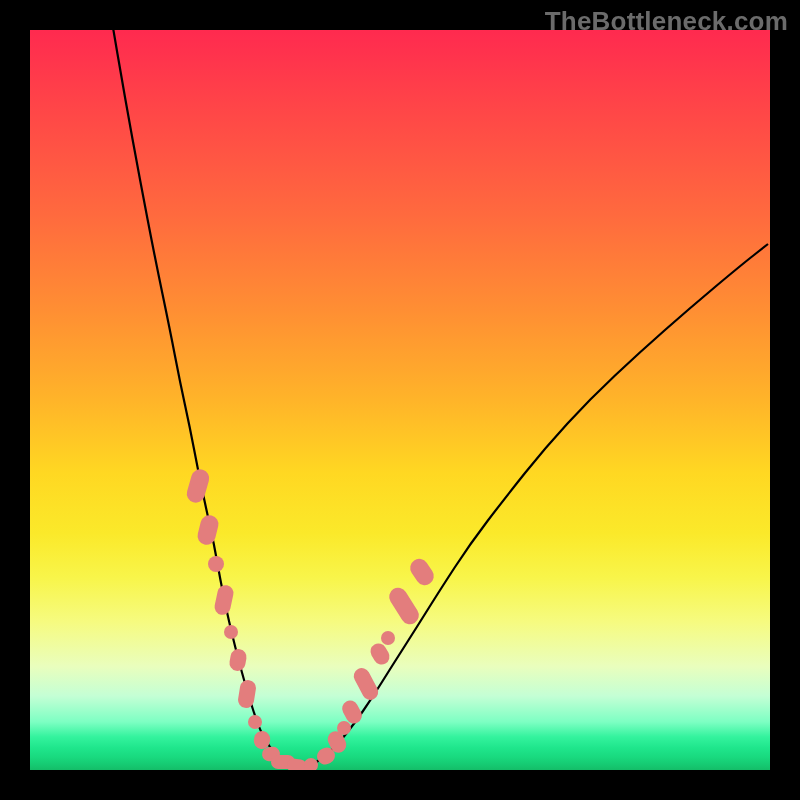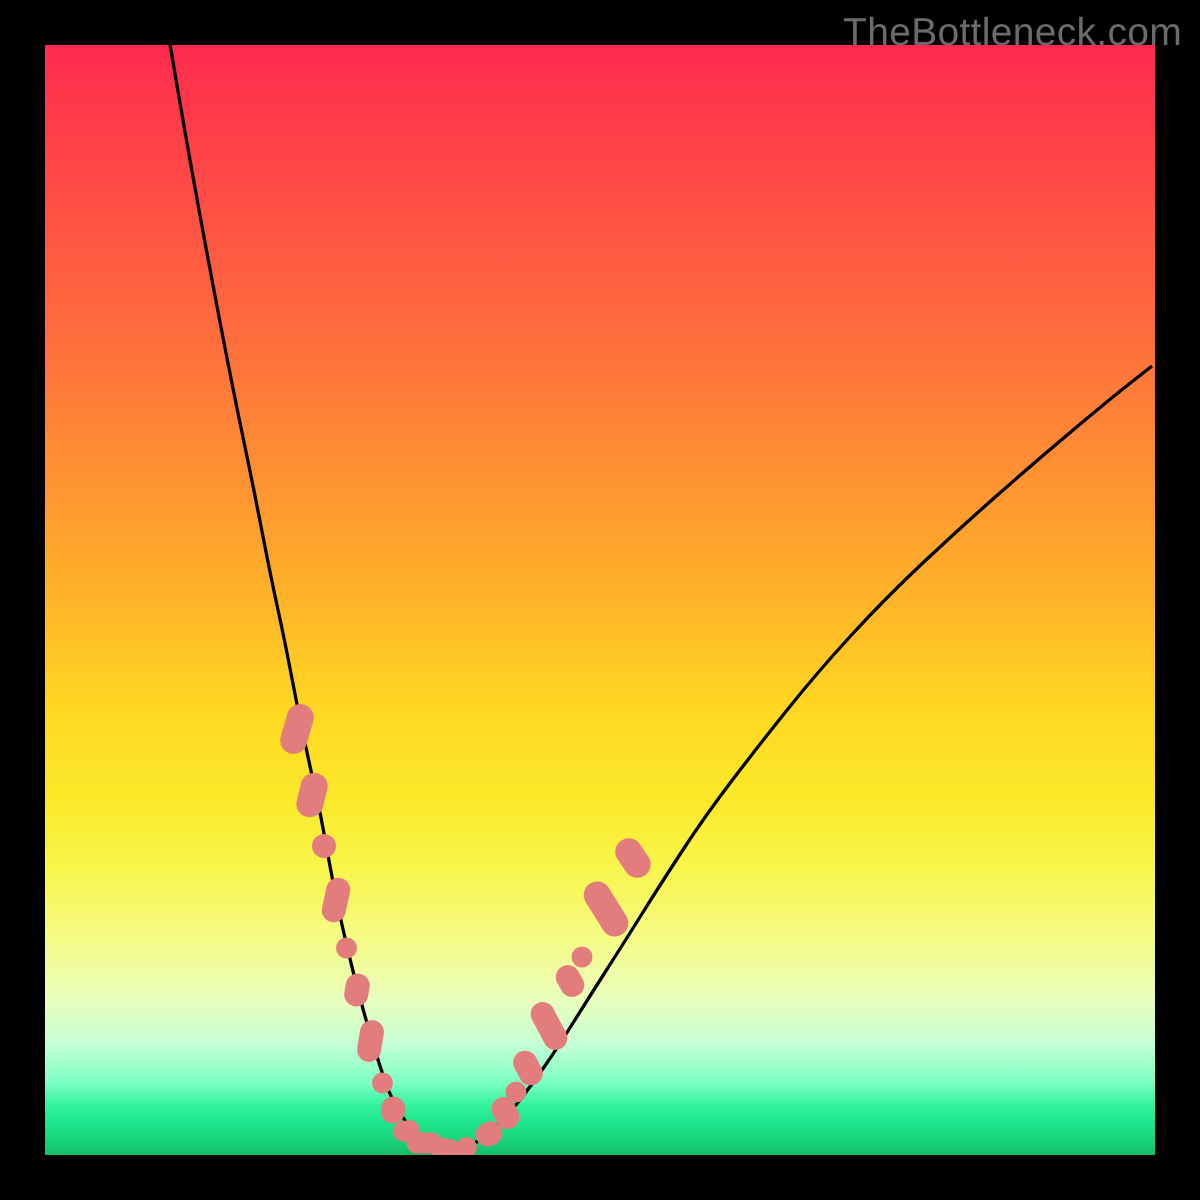--- a/index.html
+++ b/index.html
@@ -41,21 +41,21 @@
       #16cb73 99.2%,
       #14bd68 100%
     );
   }
   .watermark {
     position: absolute;
     top: 6px;
     right: 12px;
     font-family: Arial, Helvetica, sans-serif;
     font-size: 26px;
-    font-weight: 400;
+    font-weight: 700;
     color: #6b6b6b;
     letter-spacing: 0.2px;
     user-select: none;
   }
   svg.curve {
     position: absolute;
     inset: 0;
   }
   .bead-scatter {
     position: absolute;

